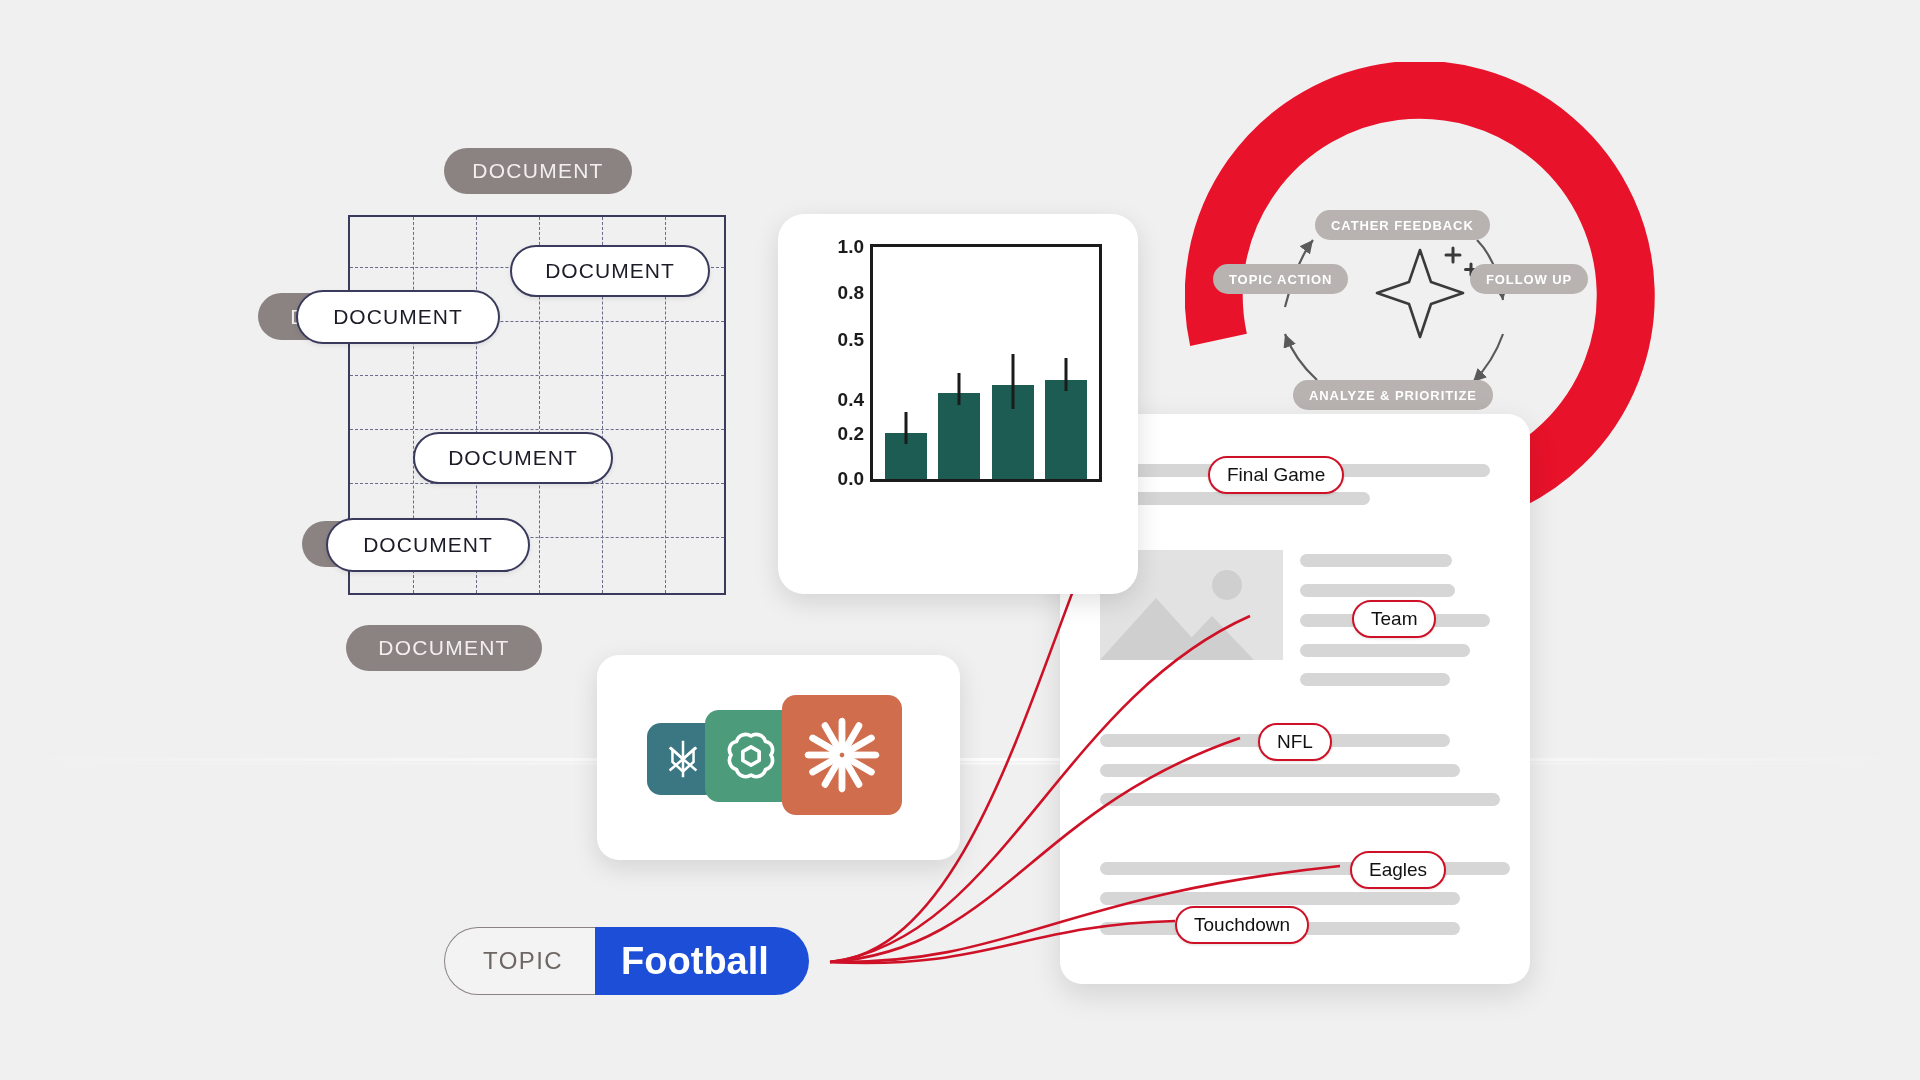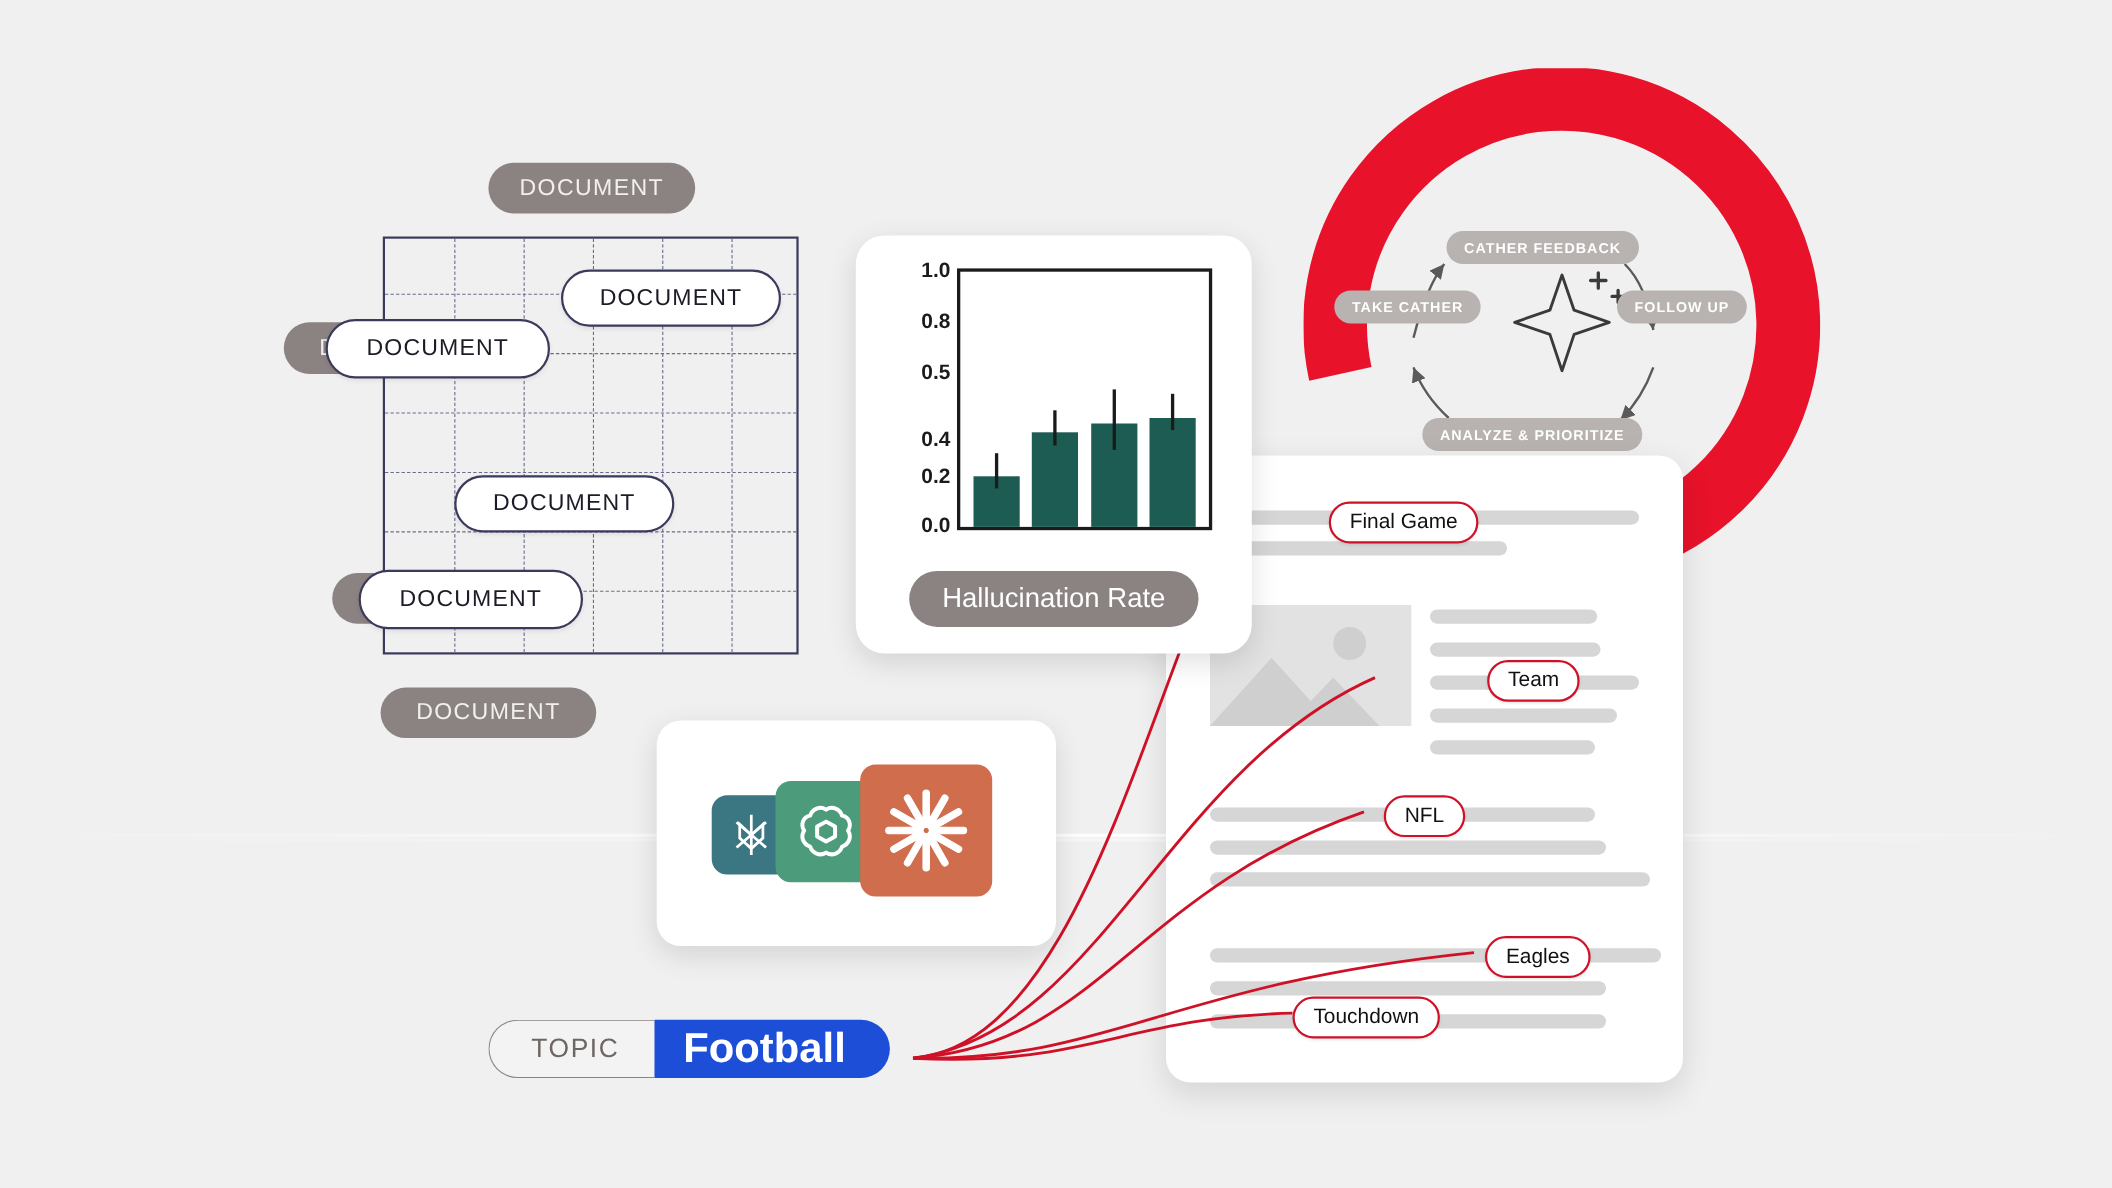--- a/index.html
+++ b/index.html
@@ -117,21 +117,21 @@
   .models-card{
     position:absolute;left:597px;top:655px;width:363px;height:205px;
     background:#fff;border-radius:22px;box-shadow:0 8px 26px rgba(0,0,0,.12);
   }
   .logo{position:absolute;border-radius:14px;display:flex;align-items:center;justify-content:center;}
   .logo.l1{left:50px;top:68px;width:72px;height:72px;background:#3a7783;}
   .logo.l2{left:108px;top:55px;width:92px;height:92px;background:#4c9c7c;}
   .logo.l3{left:185px;top:40px;width:120px;height:120px;background:#d06d4d;}
 
   
-  .topic-chip{position:absolute;left:444px;top:927px;height:53px;display:flex;align-items:stretch;z-index:45;}
+  .topic-chip{position:absolute;left:444px;top:927px;height:68px;display:flex;align-items:stretch;z-index:45;}
   .topic-left{
     background:#f4f3f3;border:1.5px solid #8b8382;border-right:none;
     border-radius:999px 0 0 999px;color:#6d6663;font-size:24px;letter-spacing:.06em;
     display:flex;align-items:center;padding:0 32px 0 38px;box-sizing:border-box;
   }
   .topic-right{
     background:#1d4ed8;border-radius:0 999px 999px 0;color:#fff;
     font-size:38px;font-weight:700;display:flex;align-items:center;padding:0 40px 0 26px;box-sizing:border-box;
   }
 
@@ -170,21 +170,21 @@
     <div class="loop-pill" style="left:130px;top:148px;">
       <span>CATHER FEEDBACK</span>
     </div>
     <div class="loop-pill" style="left:285px;top:202px;">
       <span>FOLLOW UP</span>
     </div>
     <div class="loop-pill" style="left:108px;top:318px;">
       <span>ANALYZE &amp; PRIORITIZE</span>
     </div>
     <div class="loop-pill" style="left:28px;top:202px;">
-      <span>TAKE CATHER</span>
+      <span>TOPIC ACTION</span>
     </div>
   </div>
 
   <div class="doc">
     <div class="tbar" style="left:40px;top:50px;width:390px;"></div>
     <div class="tbar" style="left:40px;top:78px;width:270px;"></div>
 
     <div class="imgbox">
       <div class="mtn"></div>
         <div class="mtn2"></div>
@@ -294,21 +294,20 @@
             <div class="errbar" style="height: 55.68px; bottom: 69.6px;"></div>
             <div class="bar" style="height: 93.96px; background: rgb(29, 92, 82);"></div>
           </div>
           <div class="barwrap">
             <div class="errbar" style="height: 32.48px; bottom: 88.16px;"></div>
             <div class="bar" style="height: 98.6px; background: rgb(29, 92, 82);"></div>
           </div>
         </div>
       </div>
     </div>
-    <div class="chart-caption">Hallucination Rate</div>
   </div>
 
   <div class="models-card">
     <div class="logo l1">
       <svg width="46" height="46" viewBox="0 0 48 48" fill="none" stroke="#fff" stroke-width="2.6">
         <path d="M24 5 L24 43 M10 12 L38 36 M38 12 L10 36"></path>
         <path d="M13 14 L24 24 L35 14 L35 27 L24 37 L13 27 Z"></path>
       </svg>
     </div>
     <div class="logo l2">

